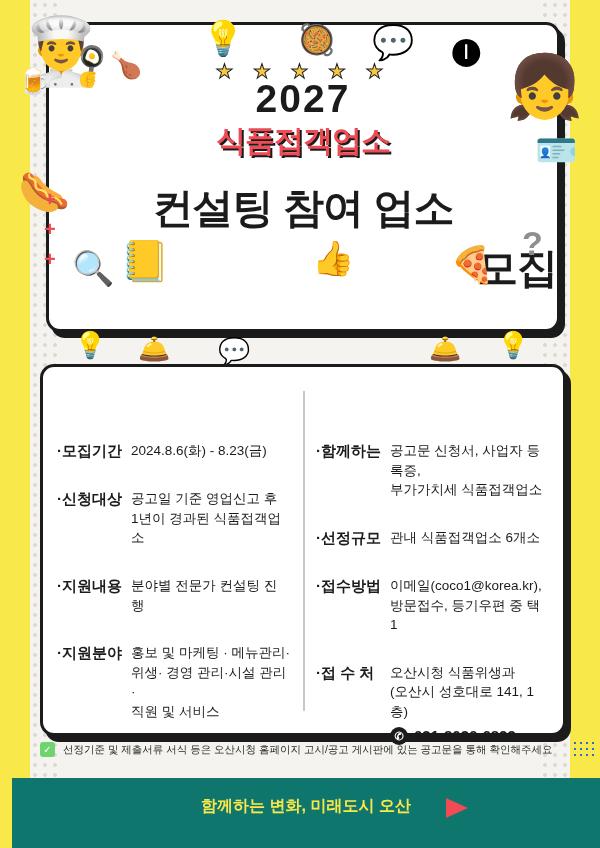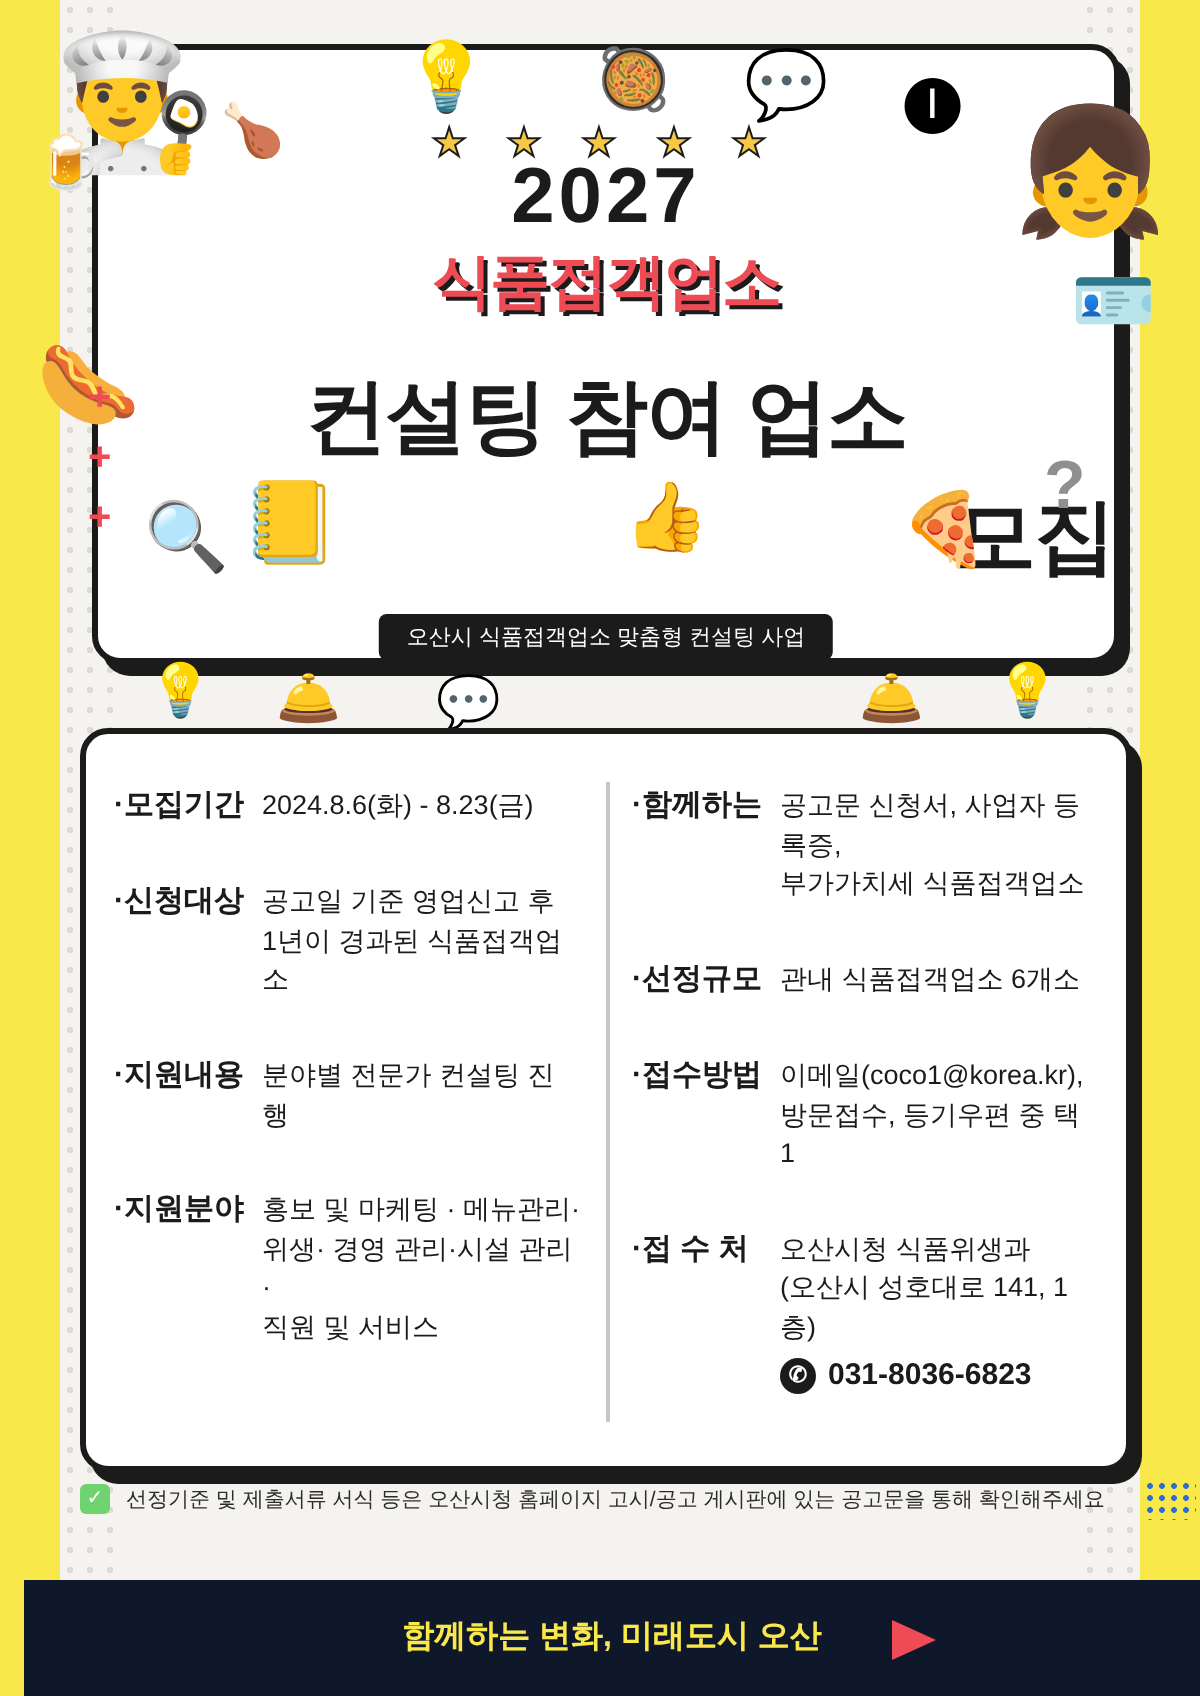--- a/index.html
+++ b/index.html
@@ -100,21 +100,21 @@
   .lamp.d{right:78px;top:4px;}
   .lamp.e{right:10px;top:0;}
 
   
   .infocard{
     position:absolute;left:40px;top:364px;width:520px;height:366px;
     background:#ffffff;border:3px solid #1b1b1b;border-radius:14px;
     box-shadow:5px 6px 0 #1b1b1b;
   }
   .cols{display:flex;width:100%;height:100%;box-sizing:border-box;padding:26px 14px 18px 14px;}
-  .col{flex:1;position:relative;}
+  .col{flex:1;position:relative;margin-top:48px;}
   .col.left{padding-right:10px;}
   .col.right{padding-left:16px;}
   .divider{
     position:absolute;left:50%;top:24px;bottom:22px;width:2px;background:#c9c7c0;
   }
   .row{display:flex;align-items:flex-start;margin-bottom:28px;}
   .row .lbl{
     font-size:15px;font-weight:bold;color:#1b1b1b;white-space:nowrap;
     min-width:66px;line-height:1.35;
   }
@@ -139,21 +139,21 @@
     font-size:10px;line-height:15px;text-align:center;flex:0 0 auto;
   }
   .dots-deco{
     position:absolute;right:2px;top:740px;width:26px;height:20px;
     background-image:radial-gradient(#2e6bd1 1.4px, transparent 1.5px);
     background-size:6px 6px;
   }
 
   
   .bottombar{
-    position:absolute;left:12px;right:0;bottom:0;height:58px;background:#0f172a;
+    position:absolute;left:12px;right:0;bottom:0;height:70px;background:#0f766e;
   }
   .bottomtext{
     position:absolute;left:0;right:0;top:18px;text-align:center;
     color:#f9e84a;font-size:16px;font-weight:bold;letter-spacing:0px;
   }
   .arrow{
     position:absolute;right:132px;top:20px;
     width:0;height:0;border-top:10px solid transparent;border-bottom:10px solid transparent;
     border-left:22px solid #ef4b55;
   }
@@ -168,21 +168,20 @@
   <div class="dotcol l"></div>
   <div class="dotcol r"></div>
 
   <div class="hero">
     <div class="hero-inner">
       <div class="stars">★ ★ ★ ★ ★</div>
       <div class="year">2027</div>
       <div class="title1">식품접객업소</div>
       <div class="title2">컨설팅 참여 업소</div>
       <div class="title3">모집</div>
-      <div class="subtitle-pill">오산시 식품접객업소 맞춤형 컨설팅 사업</div>
     </div>
   </div>
 
   <div class="deco chef">👨‍🍳</div>
   <div class="deco beer">🍺</div>
   <div class="deco chicken">🍗</div>
   <div class="deco hotdog">🌭</div>
   <div class="deco magnifier">🔍</div>
   <div class="deco notebook">📒</div>
   <div class="deco bulb-top">💡</div>

